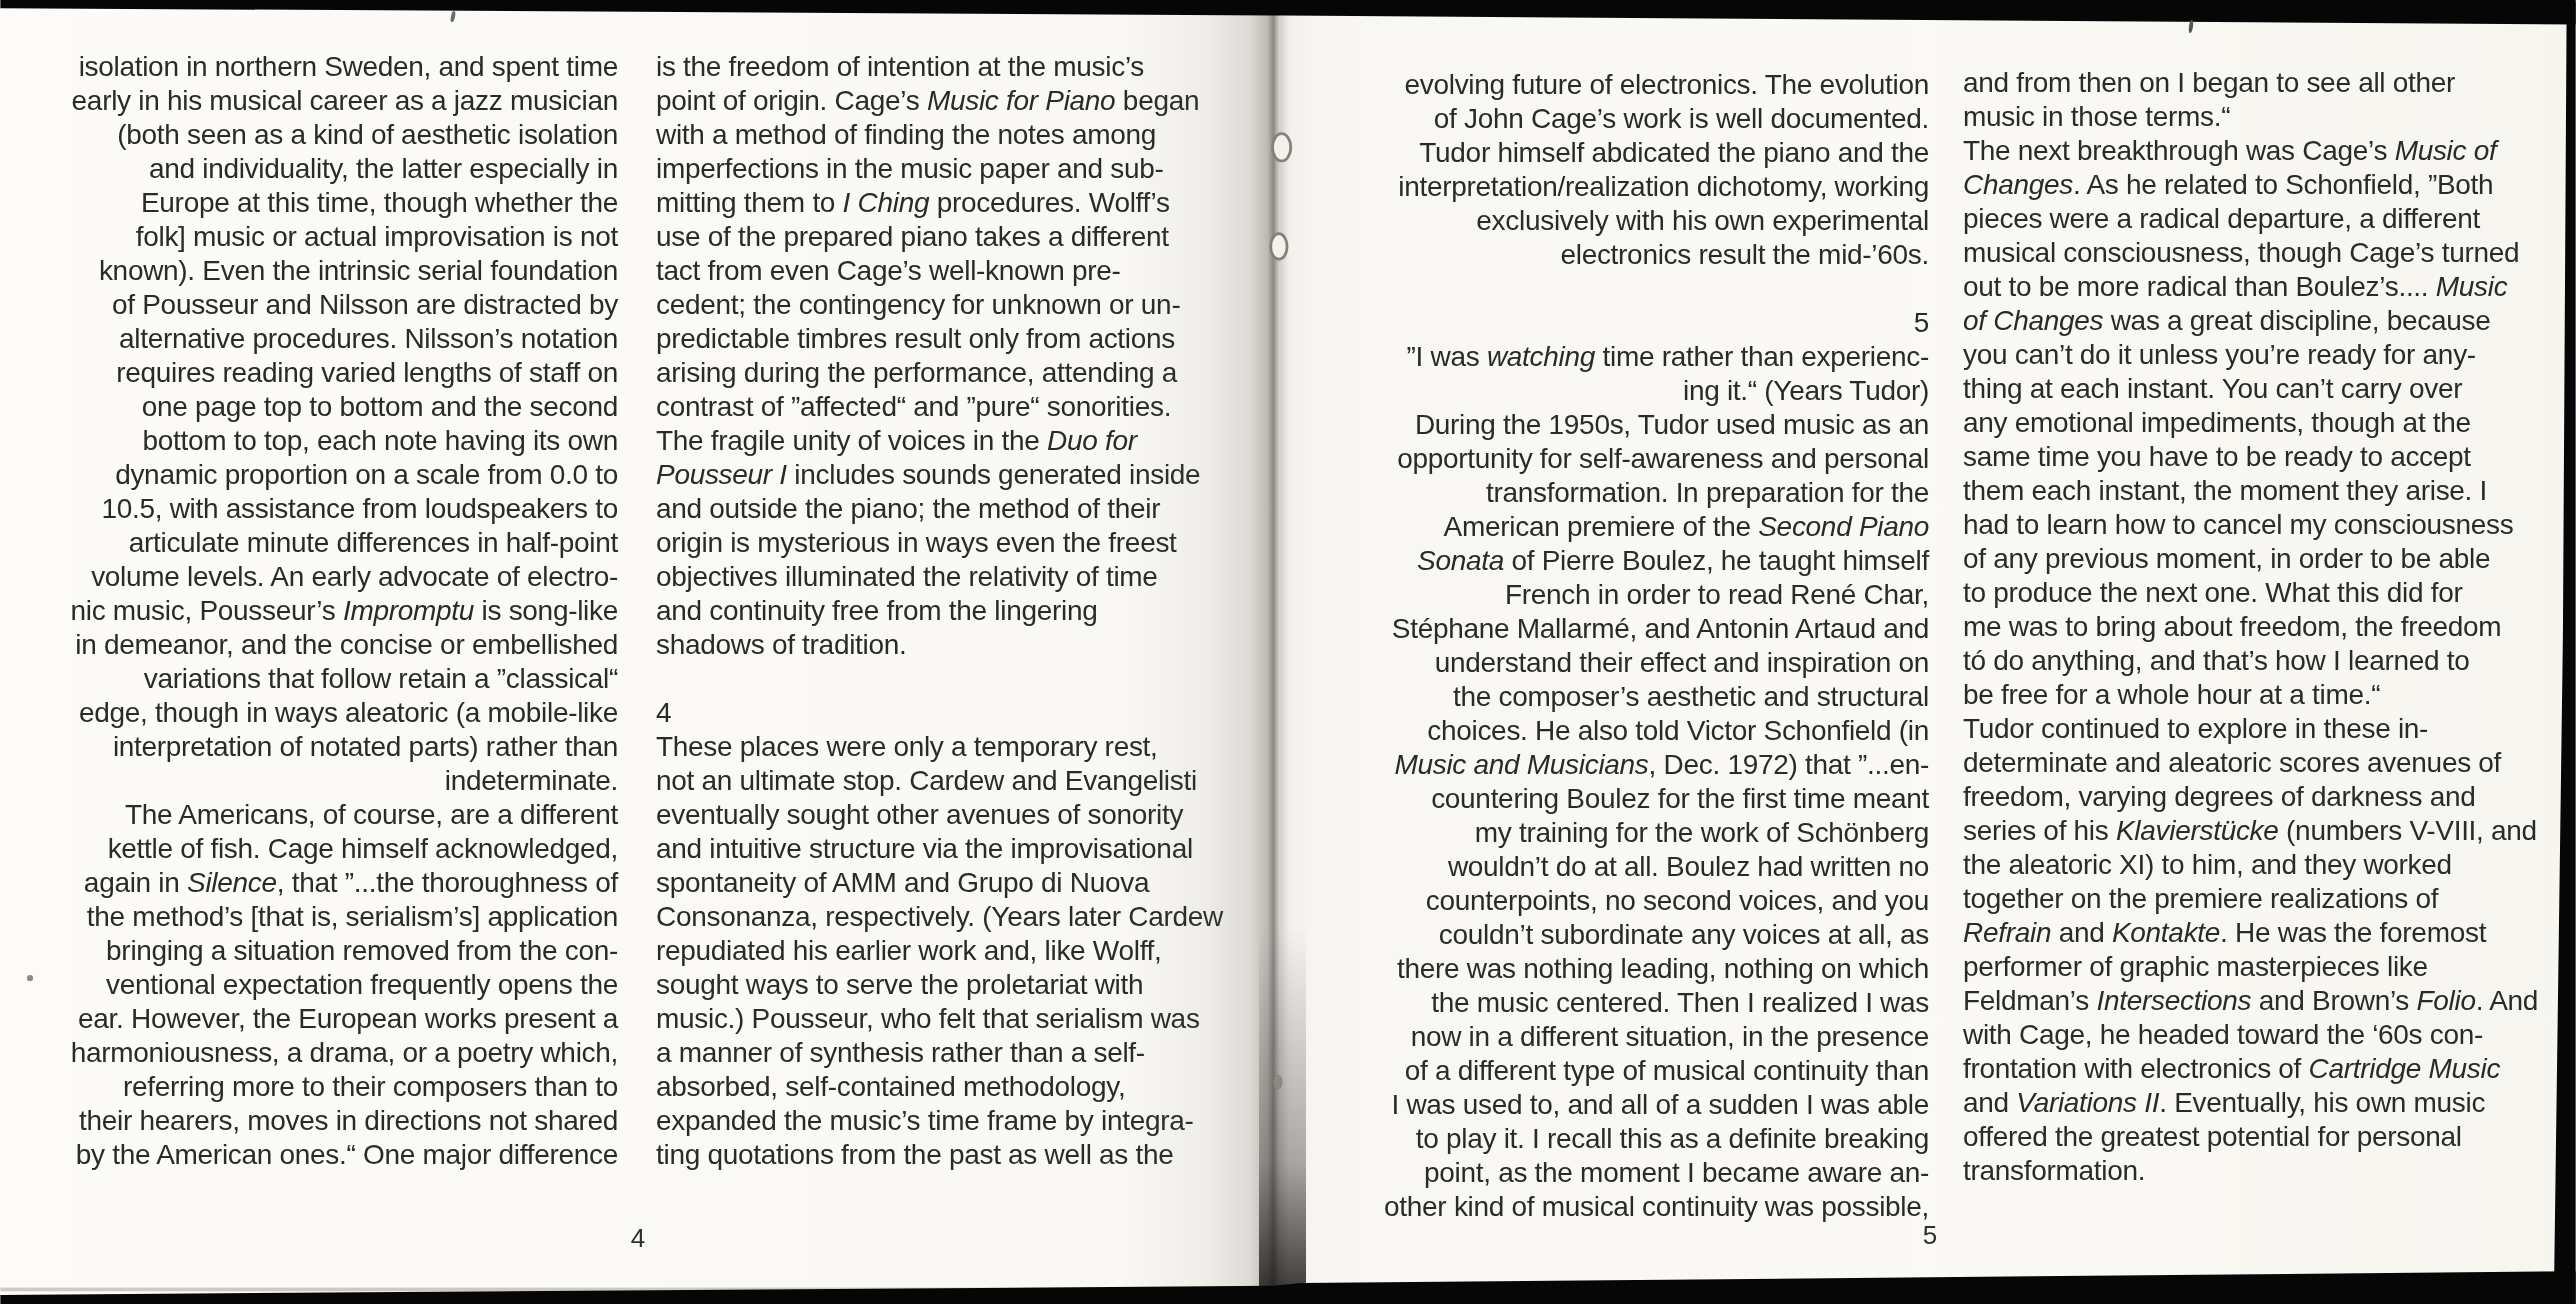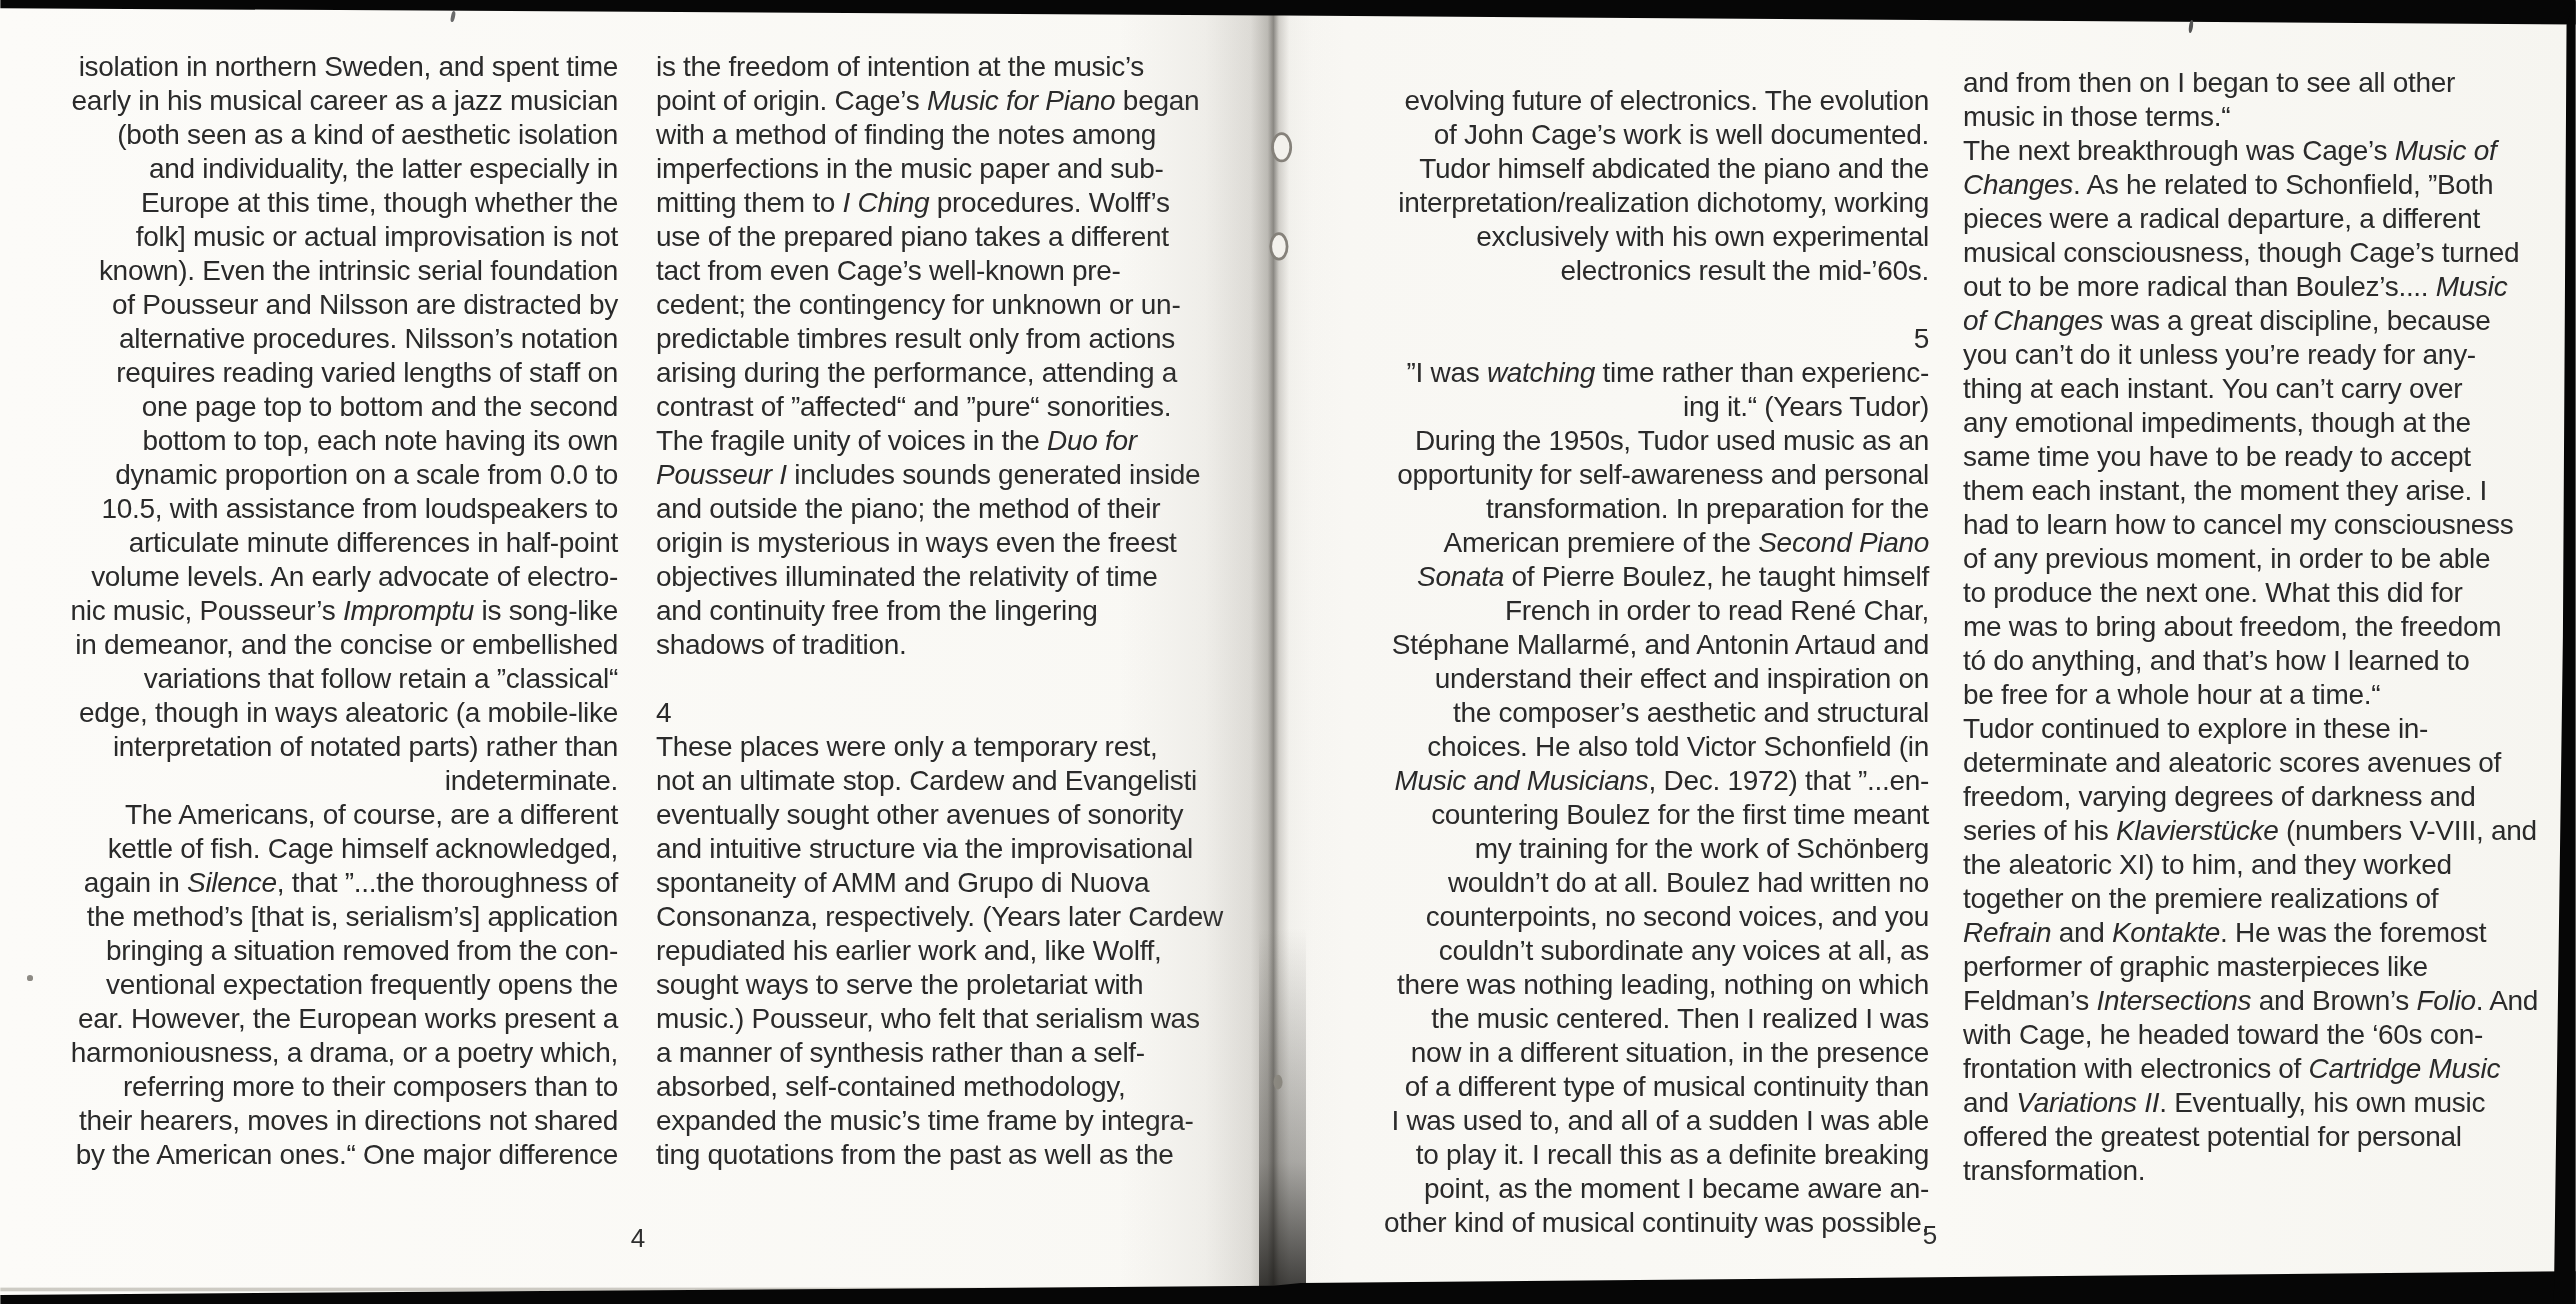--- a/index.html
+++ b/index.html
@@ -8,21 +8,21 @@
     background:linear-gradient(to right,#fcfbf8 0%,#f9f8f4 46%,#f8f7f3 52%,#faf9f5 75%,#f6f5f0 100%);
     font-family:"Liberation Sans","DejaVu Sans",sans-serif;
     color:#2a2a2a;
   }
   .col{position:absolute;font-size:28px;line-height:34px;letter-spacing:-0.3px;}
   .col .line{height:34px;white-space:nowrap;}
   .col-right{text-align:right;}
   .col-left{text-align:left;}
   .col1{left:36px;top:50px;width:582px;}
   .col2{left:656px;top:50px;width:597px;}
-  .col3{left:1343px;top:84px;width:586px;}
+  .col3{left:1343px;top:68px;width:586px;}
   .col4{left:1963px;top:66px;width:593px;}
   i{font-style:italic;}
   .pagenum{position:absolute;font-size:26px;color:#2e2e2e;}
   .pagenum-left{left:600px;top:1223px;width:76px;text-align:center;}
   .pagenum-right{left:1892px;top:1220px;width:76px;text-align:center;}
   
   .gutter{
     position:absolute;left:1119px;top:0;width:227px;height:1304px;pointer-events:none;
     background:linear-gradient(to right,
       rgba(118,112,102,0) 0%,

